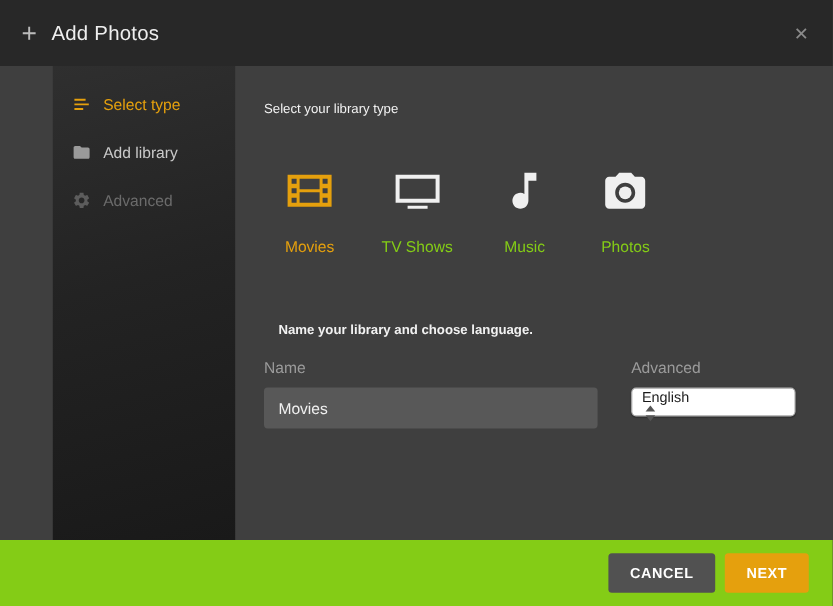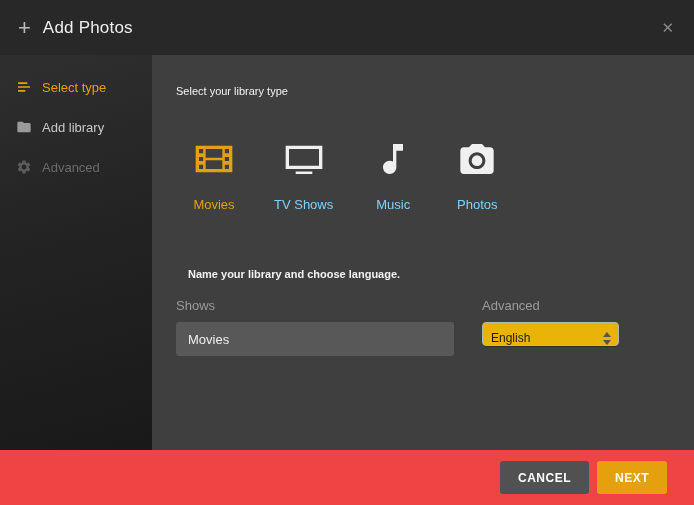--- a/index.html
+++ b/index.html
@@ -17,21 +17,21 @@
     display:flex; align-items:center; padding:0 18px; position:relative;
   }
   .hdr .plus { color:#bbb; font-size:22px; font-weight:400; line-height:1; }
   .hdr h1 { color:#eee; font-size:17px; font-weight:400; margin-left:12px; letter-spacing:.2px; }
   .hdr .close {
     position:absolute; right:16px; top:50%; transform:translateY(-50%);
     background:none; border:none; color:#8a8a8a; font-size:15px; cursor:pointer; padding:4px;
   }
 
   
-  .bodyrow { flex:1; display:flex; background:#3f3f3f; }
+  .bodyrow { flex:1; display:flex; background:#3f3f3f;margin-left:44px; }
 
   
   .sidebar {
     width:152px; flex:0 0 152px;
     background:linear-gradient(165deg,#2f2f2f 0%,#232323 45%,#191919 100%);
     padding-top:12px;
   }
   .side-item {
     display:flex; align-items:center; gap:10px;
     padding:12px 16px; cursor:pointer; font-size:13px; color:#c9c9c9;
@@ -44,47 +44,48 @@
   .side-item.dim .sicon svg { fill:#5c5c5c; }
 
   
   .main { flex:1; padding:30px 24px 0 24px; }
   .heading { color:#f2f2f2; font-size:11px; font-weight:400; }
   .heading.bold { font-weight:700; }
 
   .types { display:flex; gap:36px; margin-top:42px; margin-left:14px; }
   .type { display:flex; flex-direction:column; align-items:center; gap:14px; cursor:pointer; }
   .type .ticon svg { width:48px; height:40px; fill:#f0f0f0; }
-  .type .tlabel { font-size:13px; color:#7dd3fc; }
+  .type .tlabel { font-size:13px; color:#84cc16; }
   .type.selected .ticon svg { fill:#e5a00d; }
   .type.selected .tlabel { color:#e5a00d; }
 
   .name-heading { margin-top:56px;padding-left:12px; }
 
   .form-row { display:flex; margin-top:18px; gap:28px; }
   .field label { display:block; color:#9b9b9b; font-size:13px; margin-bottom:9px; }
   .field-name input {
     width:278px; height:34px; background:#585858; border:none; border-radius:3px;
     color:#f0f0f0; font-size:13px; padding:0 12px;
     font-family:"Liberation Sans", sans-serif; outline:none;
   }
   .select {
-    width:137px; height:24px; background:#eab308; border:1px solid #b5b5b5; border-radius:4px;
-    display:flex; align-items:flex-end; padding:0 4px 0 8px; cursor:pointer;
+    width:137px; height:24px; background:#ffffff; border:1px solid #b5b5b5; border-radius:4px;
+    display:flex; align-items:flex-start; padding:0 4px 0 8px; cursor:pointer;
     box-shadow:0 1px 1px rgba(0,0,0,.25);
+    flex-direction:column;
   }
   .select .sel-text { color:#1a1a1a; font-size:12px; flex:1; }
   .spinner { display:flex; flex-direction:column; gap:3px; padding:0 3px; }
   .tri-up { width:0; height:0; border-left:4px solid transparent; border-right:4px solid transparent; border-bottom:5px solid #555; }
   .tri-down { width:0; height:0; border-left:4px solid transparent; border-right:4px solid transparent; border-top:5px solid #555; }
 
   
   .ftr {
-    height:55px; flex:0 0 55px; background:#ef4444;
-    display:flex; align-items:center; justify-content:flex-end; gap:8px; padding:0 27px;
+    height:55px; flex:0 0 55px; background:#84cc16;
+    display:flex; align-items:center; justify-content:flex-end; gap:8px; padding:0 20px;
   }
   .btn {
     border:none; border-radius:3px; height:33px; padding:0 18px;
     font-family:"Liberation Sans", sans-serif;
     font-size:12px; font-weight:700; letter-spacing:.5px; color:#fff; cursor:pointer;
   }
   .btn.cancel { background:#515151; }
   .btn.next { background:#e5a00d; }
 </style>
 </head>
@@ -163,21 +164,21 @@
               </svg>
           </span>
           <span class="tlabel">Photos</span>
         </div>
       </div>
 
       <p class="heading bold name-heading">Name your library and choose language.</p>
 
       <div class="form-row">
         <div class="field field-name">
-          <label>Shows</label>
+          <label>Name</label>
           <input type="text" value="Movies" style="">
         </div>
         <div class="field field-lang">
           <label>Advanced</label>
           <div class="select">
             <span class="sel-text">English</span>
             <span class="spinner">
               <span class="tri-up"></span>
                 <span class="tri-down"></span>
             </span>

